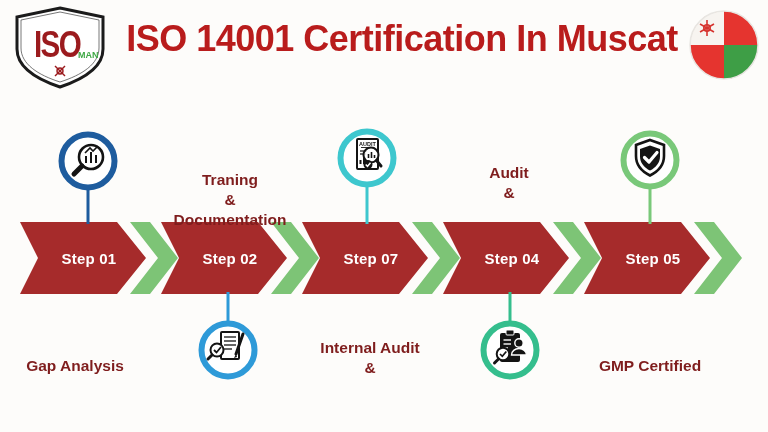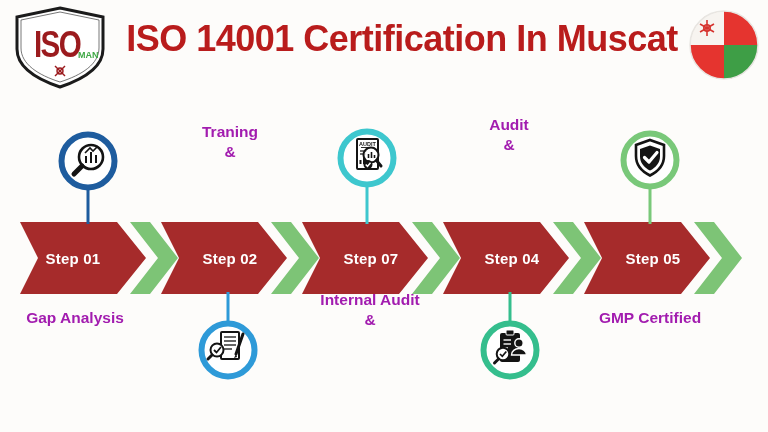--- a/index.html
+++ b/index.html
@@ -14,22 +14,22 @@
     left:100px;right:64px;top:18px;text-align:center;
     font-size:36px;font-weight:bold;color:#b91c1c;letter-spacing:-0.5px;
   }
   
   .band{left:0;top:222px;width:768px;height:72px;}
   .step-label{
     width:110px;text-align:center;top:250px;
     color:#ffffff;font-size:15px;font-weight:bold;letter-spacing:0.2px;
   }
   .caption{
-    text-align:center;color:#a21caf;font-weight:bold;
-    font-size:15.5px;line-height:20px;
+    text-align:center;color:#7f1d1d;font-weight:bold;
+    font-size:15.5px;line-height:20px;margin-top:48px;
   }
   .caption span{display:block;}
   .icon-node{width:64px;}
 </style>
 </head>
 <body>
 
 <svg class="abs" style="left:12px;top:5px;" width="96" height="84" viewBox="0 0 96 84">
   <path d="M48,3 L91,12 V44 C91,62 72,74 48,82 C24,74 5,62 5,44 V12 Z" fill="#ffffff" stroke="#1b1b1b" stroke-width="3"></path>
   <path d="M48,7 L87,15 V43 C87,59 70,70 48,77 C26,70 9,59 9,43 V15 Z" fill="none" stroke="#555555" stroke-width="0.8"></path>
@@ -72,21 +72,21 @@
   <path d="M443,0 H540 L569,36 L540,72 H443 L461,36 Z" fill="#a62b2b"></path>
   <path d="M584,0 H681 L710,36 L681,72 H584 L602,36 Z" fill="#a62b2b"></path>
 
   <path d="M130,0 H150 L178,36 L150,72 H130 L158,36 Z" fill="#7dc476"></path>
   <path d="M271,0 H291 L319,36 L291,72 H271 L299,36 Z" fill="#7dc476"></path>
   <path d="M412,0 H432 L460,36 L432,72 H412 L440,36 Z" fill="#7dc476"></path>
   <path d="M553,0 H573 L601,36 L573,72 H553 L581,36 Z" fill="#7dc476"></path>
   <path d="M694,0 H714 L742,36 L714,72 H694 L722,36 Z" fill="#7dc476"></path>
 </svg>
 
-<div class="abs step-label" style="left:18px;text-align:center;">Step 01</div>
+<div class="abs step-label" style="left:34px;text-align:center;">Step 01</div>
 <div class="abs step-label" style="left:175px;">Step 02</div>
 <div class="abs step-label" style="left:316px;">Step 07</div>
 <div class="abs step-label" style="left:457px;text-align:center;">Step 04</div>
 <div class="abs step-label" style="left:598px;">Step 05</div>
 
 <svg class="abs icon-node" style="left:56px;top:129px;" width="64" height="95" viewBox="0 0 64 95">
   <line x1="32" y1="58" x2="32" y2="95" stroke-width="3" stroke="#1e5c9e"></line>
   <circle cx="32" cy="32" r="26.5" fill="#ffffff" stroke-width="6" stroke="#1e5c9e"></circle>
   <g stroke="#141414" fill="none">
     <circle cx="35" cy="28" r="12" stroke-width="2.6"></circle>
@@ -163,20 +163,21 @@
   </g>
 </svg>
 
 <div class="abs caption" style="left:5px;top:308px;width:140px;">
   <span>Gap Analysis</span>
 </div>
 
 <div class="abs caption" style="left:149px;top:122px;width:162px;">
   <span>Traning</span>
   <span>&amp;</span>
+  <span>Documentation</span>
 </div>
 
 <div class="abs caption" style="left:289px;top:290px;width:162px;">
   <span>Internal Audit</span>
   <span>&amp;</span>
 </div>
 
 <div class="abs caption" style="left:428px;top:115px;width:162px;">
   <span>Audit</span>
   <span>&amp;</span>

